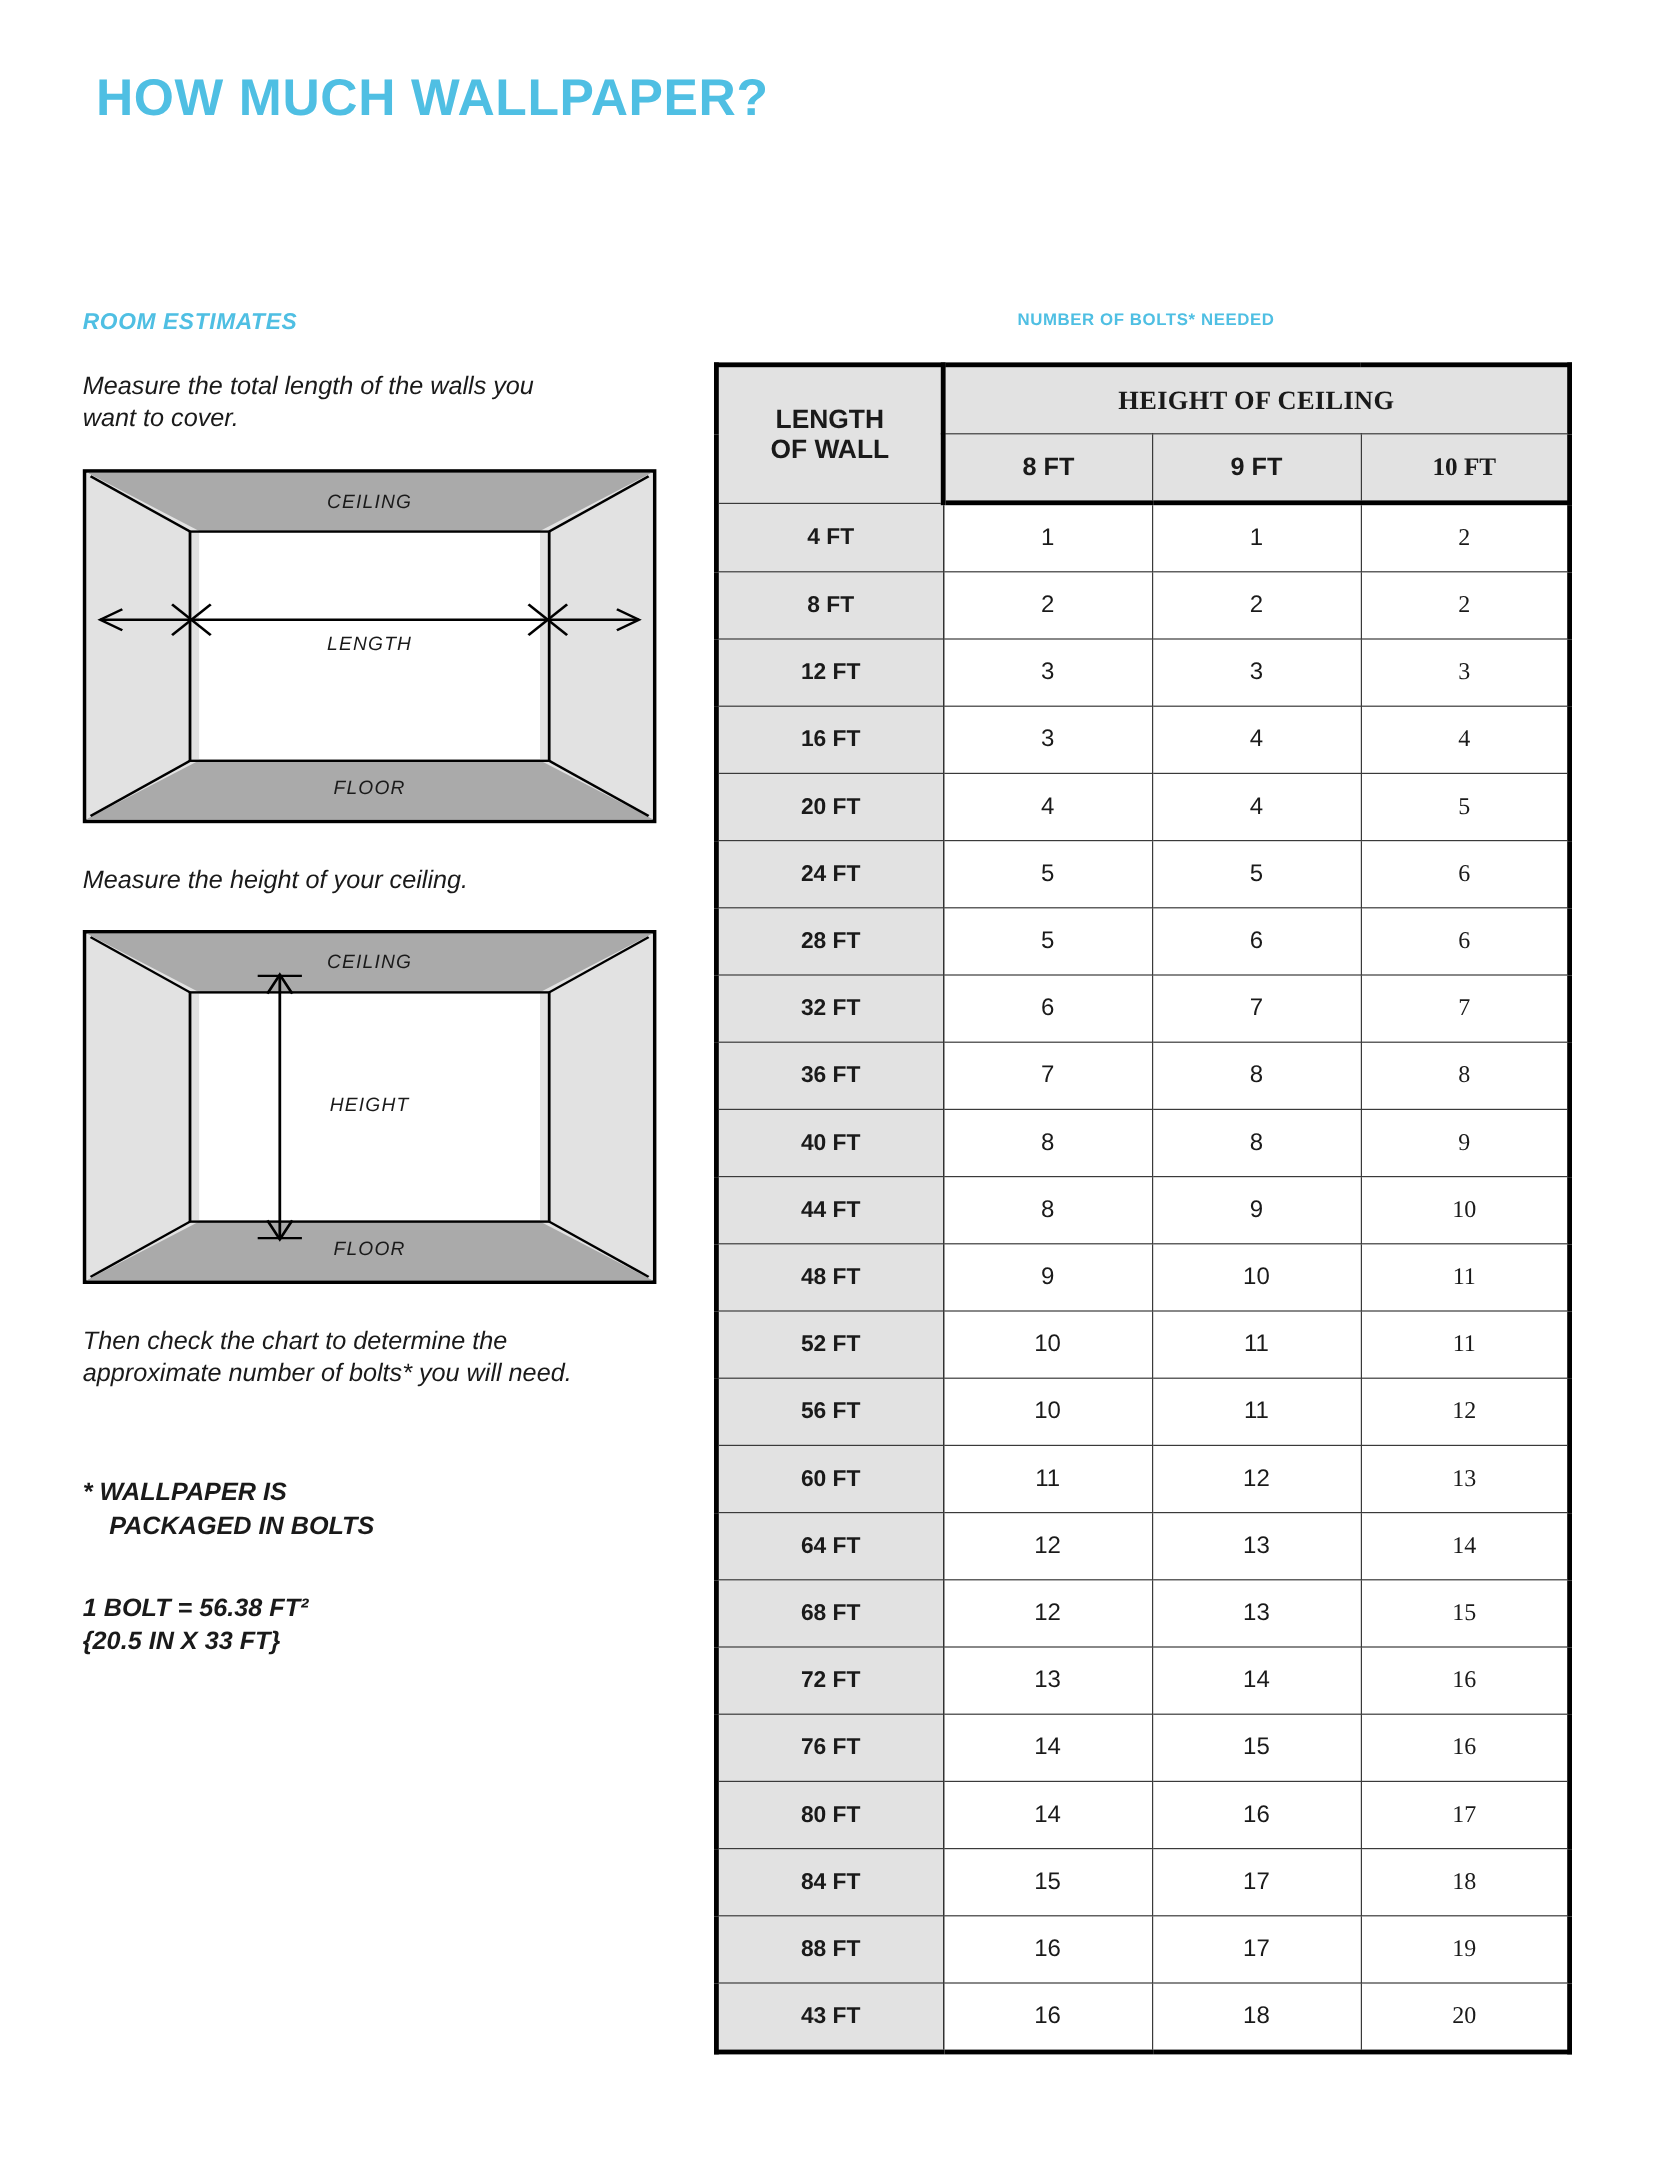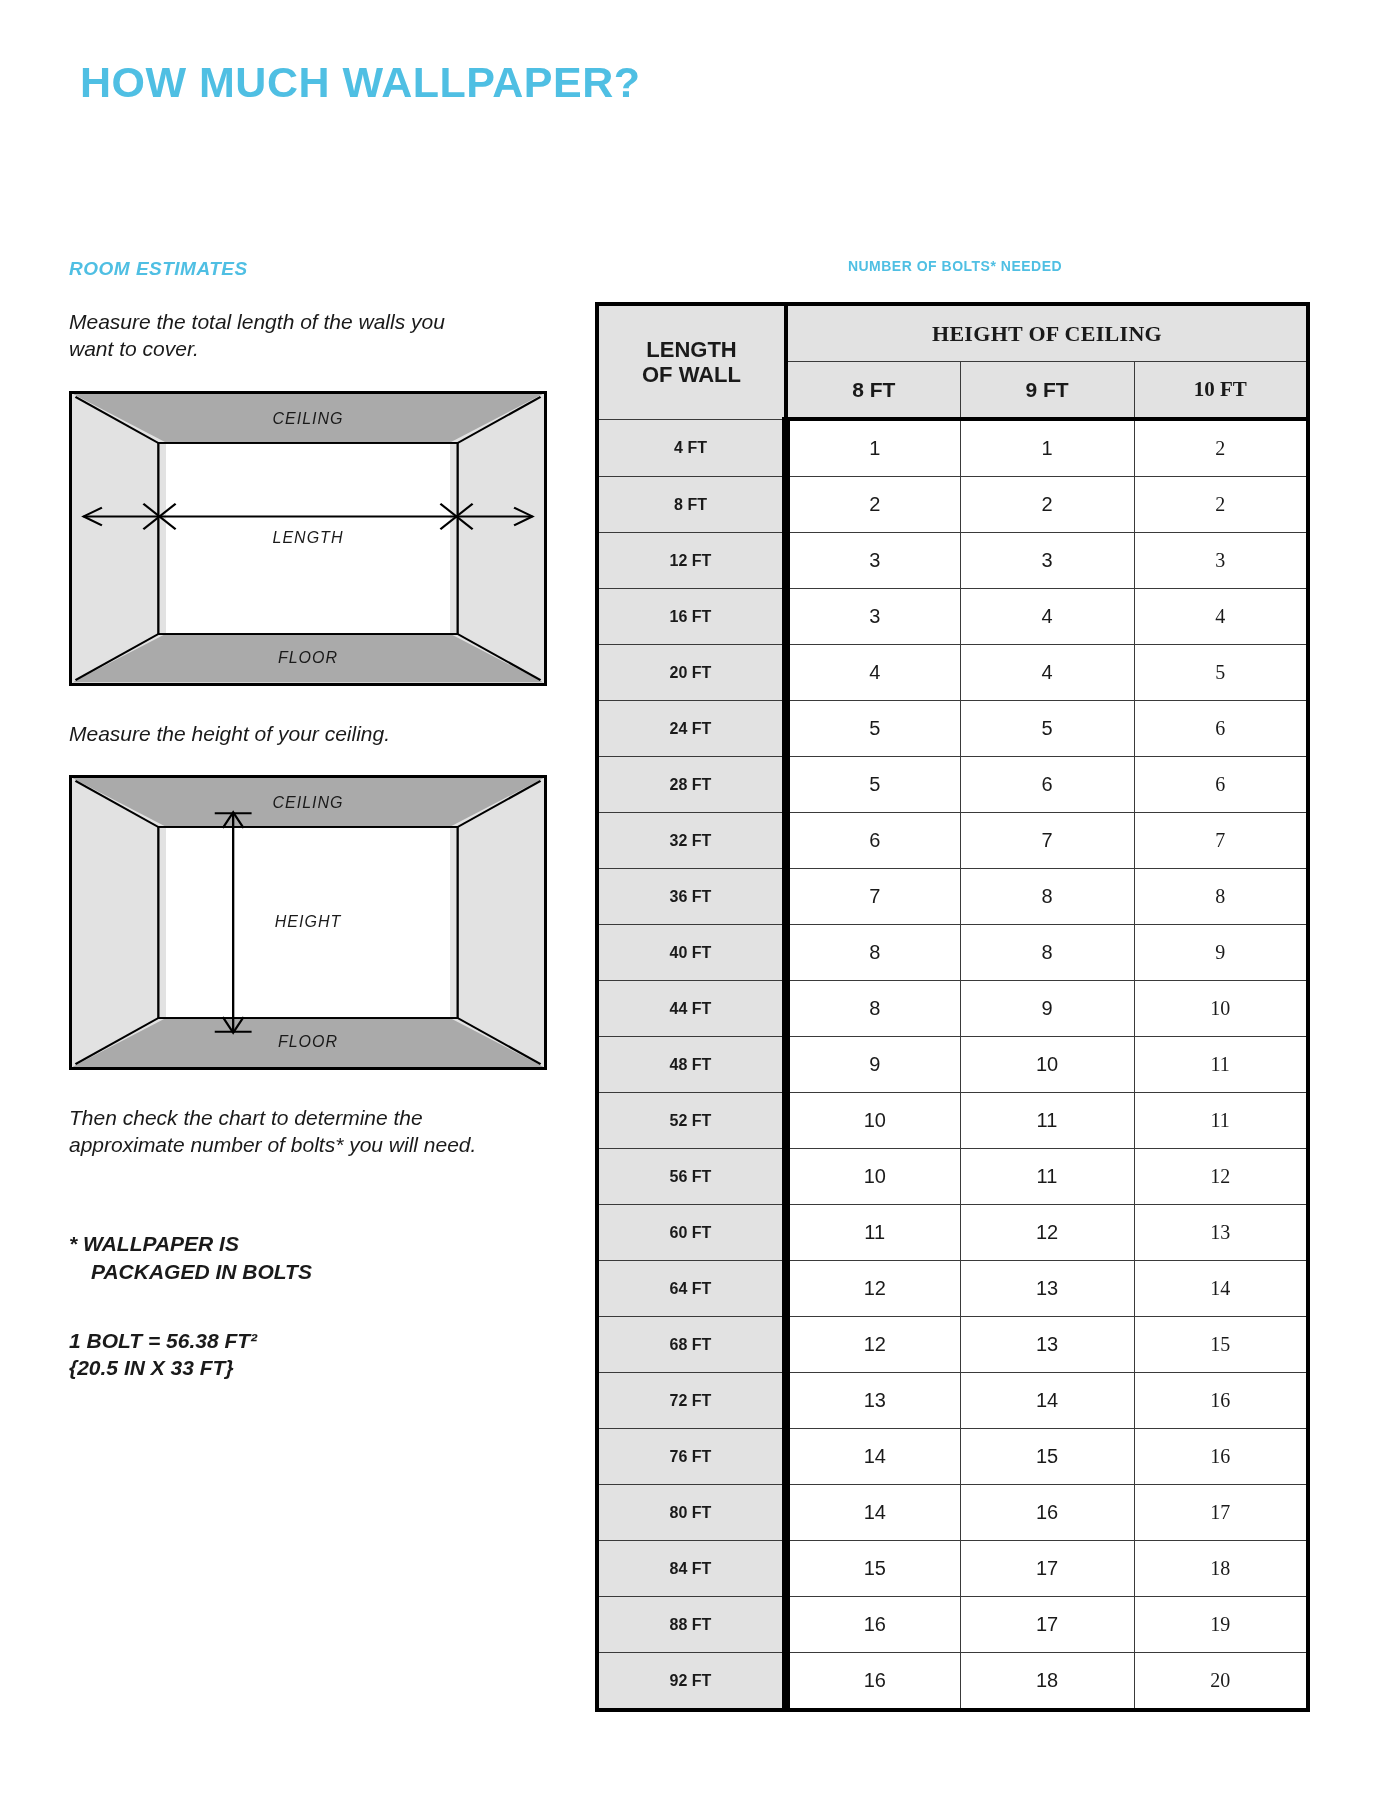--- a/index.html
+++ b/index.html
@@ -160,22 +160,22 @@
     background: #e2e2e2;
     font-weight: bold;
   }
   table.bolts .corner {
     font-size: 22px;
     line-height: 1.15;
     width: 185px;
     border-right: 4px solid #000;
   }
   table.bolts .rowhead {
-    font-size: 16px;
-    border-right: 8px solid #000000;
+    font-size: 19px;
+    border-right: 1px solid #000000;
     margin-top: 23px;
   }
   table.bolts .grouphead {
     background: #e2e2e2;
     font-size: 22px;
     font-weight: bold;
     letter-spacing: 0.3px;
   }
   table.bolts .colhead {
     background: #e2e2e2;
@@ -411,21 +411,21 @@
             <td>17</td>
             <td class="outer-right">18</td>
           </tr>
           <tr>
             <td class="rowhead outer-left">88 FT</td>
             <td>16</td>
             <td>17</td>
             <td class="outer-right">19</td>
           </tr>
           <tr>
-            <td class="rowhead outer-left">92 FT</td>
+            <td class="rowhead outer-left">43 FT</td>
             <td>16</td>
             <td>18</td>
             <td class="outer-right">20</td>
           </tr>
         </tbody>
     </table>
   </div>
 
 </div>
 

